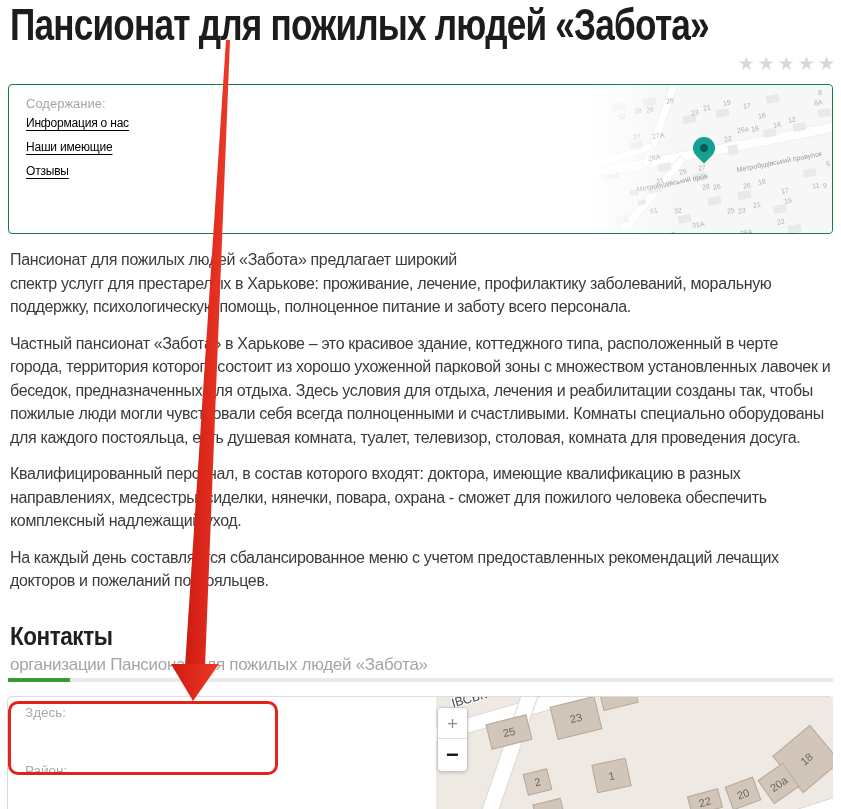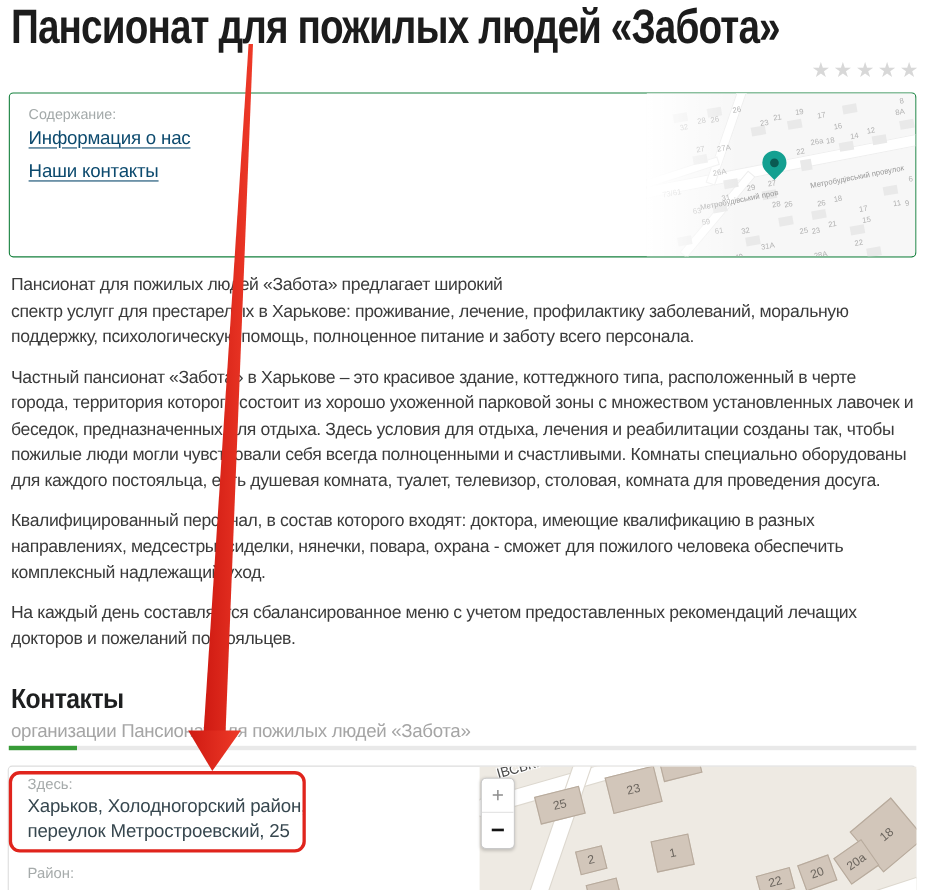--- a/index.html
+++ b/index.html
@@ -13,21 +13,21 @@
 
   
   .stars{position:absolute;right:6px;top:52px;}
   .star{font-size:19px;color:#d8d8d8;margin-left:3px;}
 
   
   .toc{position:absolute;left:8px;top:84px;width:825px;height:150px;box-sizing:border-box;
        border:1px solid #15803d;border-radius:4px;background:#fff;}
   .toc-label{position:absolute;left:17px;top:11px;font-size:13px;color:#a3a9a9;}
   .toc-links{position:absolute;left:17px;top:31px;}
-  .toc-link{display:block;font-size:17px;color:#0c4a6e;text-decoration:underline;
+  .toc-link{display:block;font-size:12px;color:#000000;text-decoration:underline;
             text-underline-offset:3px;margin-bottom:10px;letter-spacing:-.2px;}
 
   
   .minimap{position:absolute;right:0;top:0;width:244px;height:148px;overflow:hidden;
            border-radius:0 4px 4px 0;background:#f7f7f7;}
   .mm-road{position:absolute;background:#fff;border:1px solid #efefef;}
   .mm-road-main{left:-10px;top:59px;width:280px;height:9px;transform:rotate(-11deg);}
   .mm-road-cross{left:84px;top:-8px;width:7px;height:92px;transform:rotate(19deg);transform-origin:top left;}
   .mm-road-bl{left:92px;top:70px;width:7px;height:95px;transform:rotate(40deg);transform-origin:top left;}
   .mm-road-left{left:-5px;top:68px;width:70px;height:6px;transform:rotate(-18deg);}
@@ -54,21 +54,21 @@
   .contacts-sub{position:absolute;left:10px;top:655px;font-size:17px;color:#a5a5a5;letter-spacing:-.3px;}
   .divider{position:absolute;left:8px;top:678px;width:825px;height:4px;background:#e9e9e9;}
   .divider-green{position:absolute;left:0;top:0;width:62px;height:4px;background:#379b37;display:block;}
 
   
   .card{position:absolute;left:7px;top:696px;width:826px;height:122px;box-sizing:border-box;
         border:1px solid #ddd;border-radius:4px;background:#fff;}
   .addr-label{position:absolute;left:17px;top:8px;font-size:13.5px;color:#a6abab;}
   .addr-value{position:absolute;left:17px;top:24px;font-size:17px;line-height:23px;color:#37474f;
               letter-spacing:-.2px;white-space:pre-line;}
-  .district-label{position:absolute;left:17px;top:66px;font-size:13.5px;color:#a6abab;margin-top:23px;}
+  .district-label{position:absolute;left:17px;top:66px;font-size:13.5px;color:#a6abab;}
   .district-value{position:absolute;left:17px;top:86px;font-size:17px;color:#37474f;letter-spacing:-.2px;}
 
   
   .bigmap{position:absolute;left:428px;top:0;width:397px;height:120px;overflow:hidden;background:#eeeae3;}
   .bm-road{position:absolute;background:#fff;box-shadow:0 0 0 1px #ddd8cf;}
   .bm-road-top{left:-12px;top:6px;width:195px;height:14px;transform:rotate(-16deg);}
   .bm-road-vert{left:88px;top:-8px;width:15px;height:150px;transform:rotate(19deg);transform-origin:top left;}
   .bm-road-br{left:358px;top:98px;width:100px;height:12px;transform:rotate(-18deg);}
   .bm-buildings{position:absolute;inset:0;}
   .bm-b{position:absolute;background:#d2c6ba;border:1px solid #b7aa9c;display:flex;
@@ -101,21 +101,22 @@
 
   <div class="stars">
     
   <span class="star">★</span><span class="star">★</span><span class="star">★</span><span class="star">★</span><span class="star">★</span></div>
 
   <div class="toc">
     <div class="toc-label">Содержание:</div>
     <div class="toc-links">
 
     <a class="toc-link" href="#">Информация о нас</a>
-        <a class="toc-link" href="#">Наши контакты</a>
+        <a class="toc-link" href="#">Наши имеющие</a>
+        <a class="toc-link" href="#">Отзывы</a>
       </div>
     <div class="minimap">
       <div class="mm-road mm-road-main"></div>
       <div class="mm-road mm-road-cross"></div>
       <div class="mm-road mm-road-bl"></div>
       <div class="mm-road mm-road-left"></div>
       <div class="mm-buildings">
 
       <div class="mm-b" style="left: 24px; top: 18px;"></div>
           <div class="mm-b" style="left: 55px; top: 13px;"></div>
@@ -203,22 +204,20 @@
     </div>
 
   <h2 class="contacts-h">Контакты</h2>
   <div class="contacts-sub">организации Пансионат для пожилых людей «Забота»</div>
   <div class="divider">
     <span class="divider-green"></span>
   </div>
 
   <div class="card">
     <div class="addr-label">Здесь:</div>
-    <div class="addr-value">Харьков, Холодногорский район,
-переулок Метростроевский, 25</div>
     <div class="district-label">Район:</div>
 
     <div class="bigmap">
       <div class="bm-road bm-road-top"></div>
       <div class="bm-road bm-road-vert"></div>
       <div class="bm-road bm-road-br"></div>
       <div class="bm-buildings">
 
       <div class="bm-b" style="left: 52px; top: 22px; width: 40px; height: 24px; transform: rotate(-14deg);">
           <span class="bm-t">25</span>

